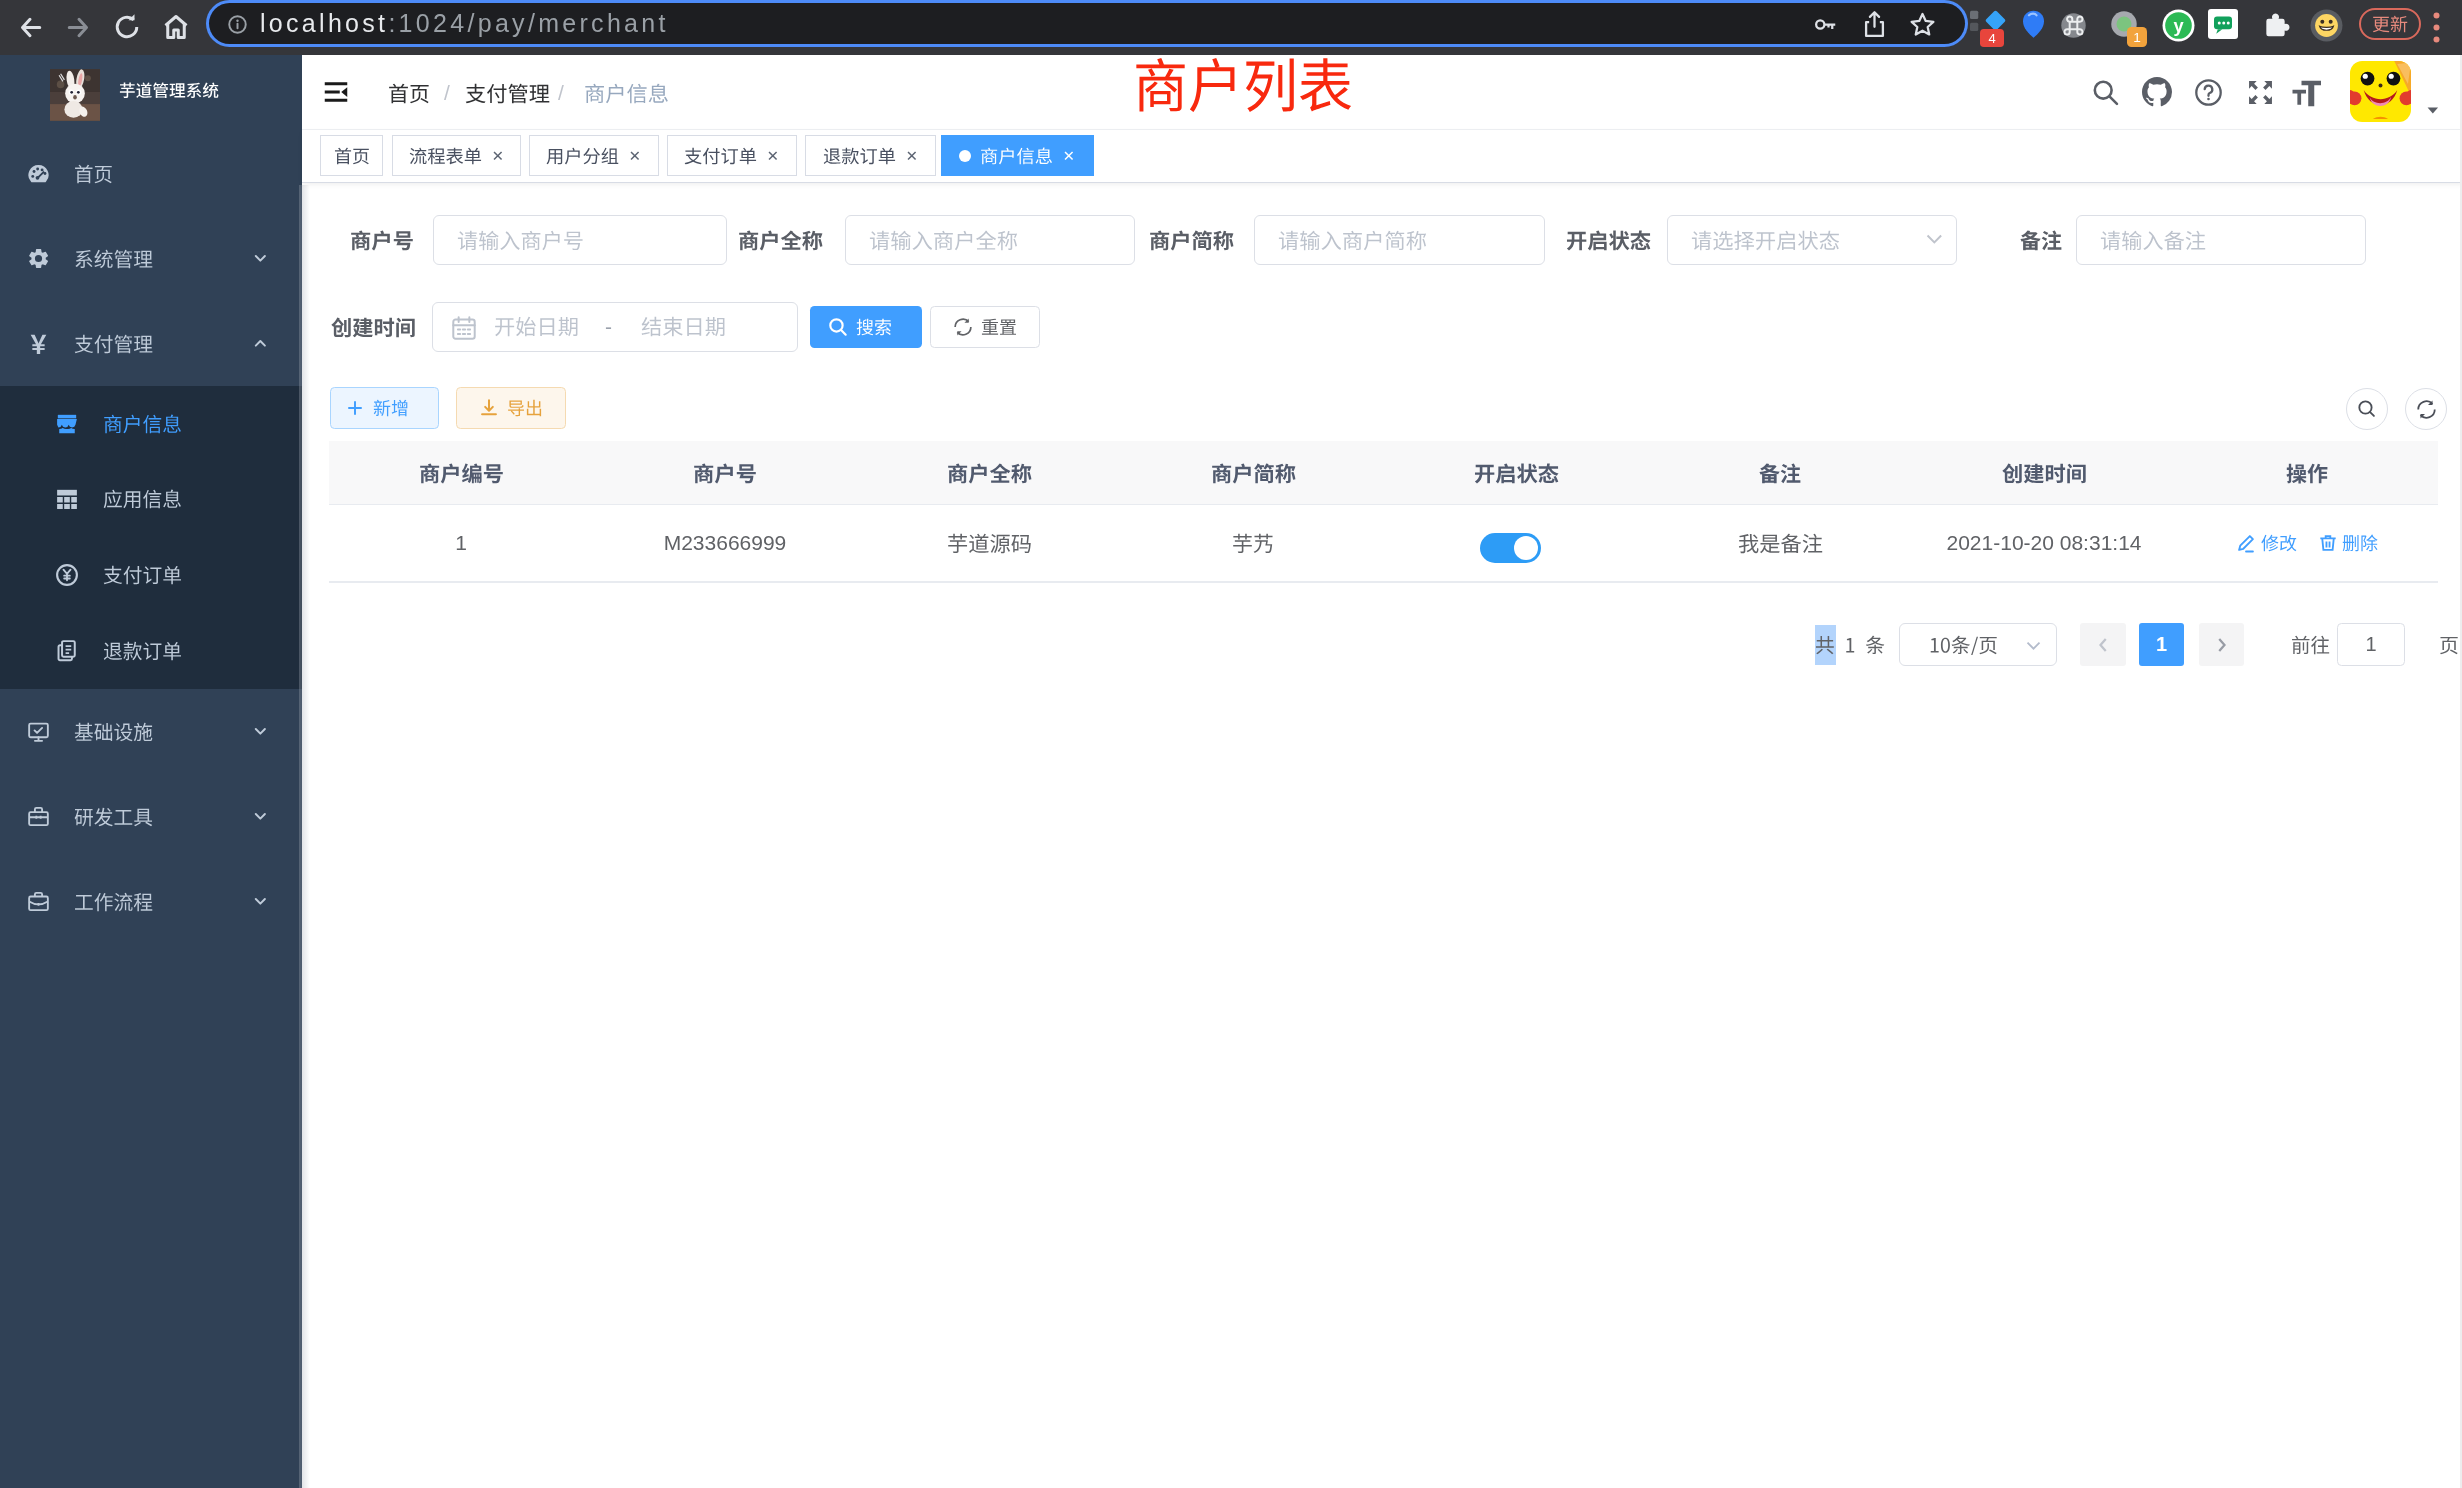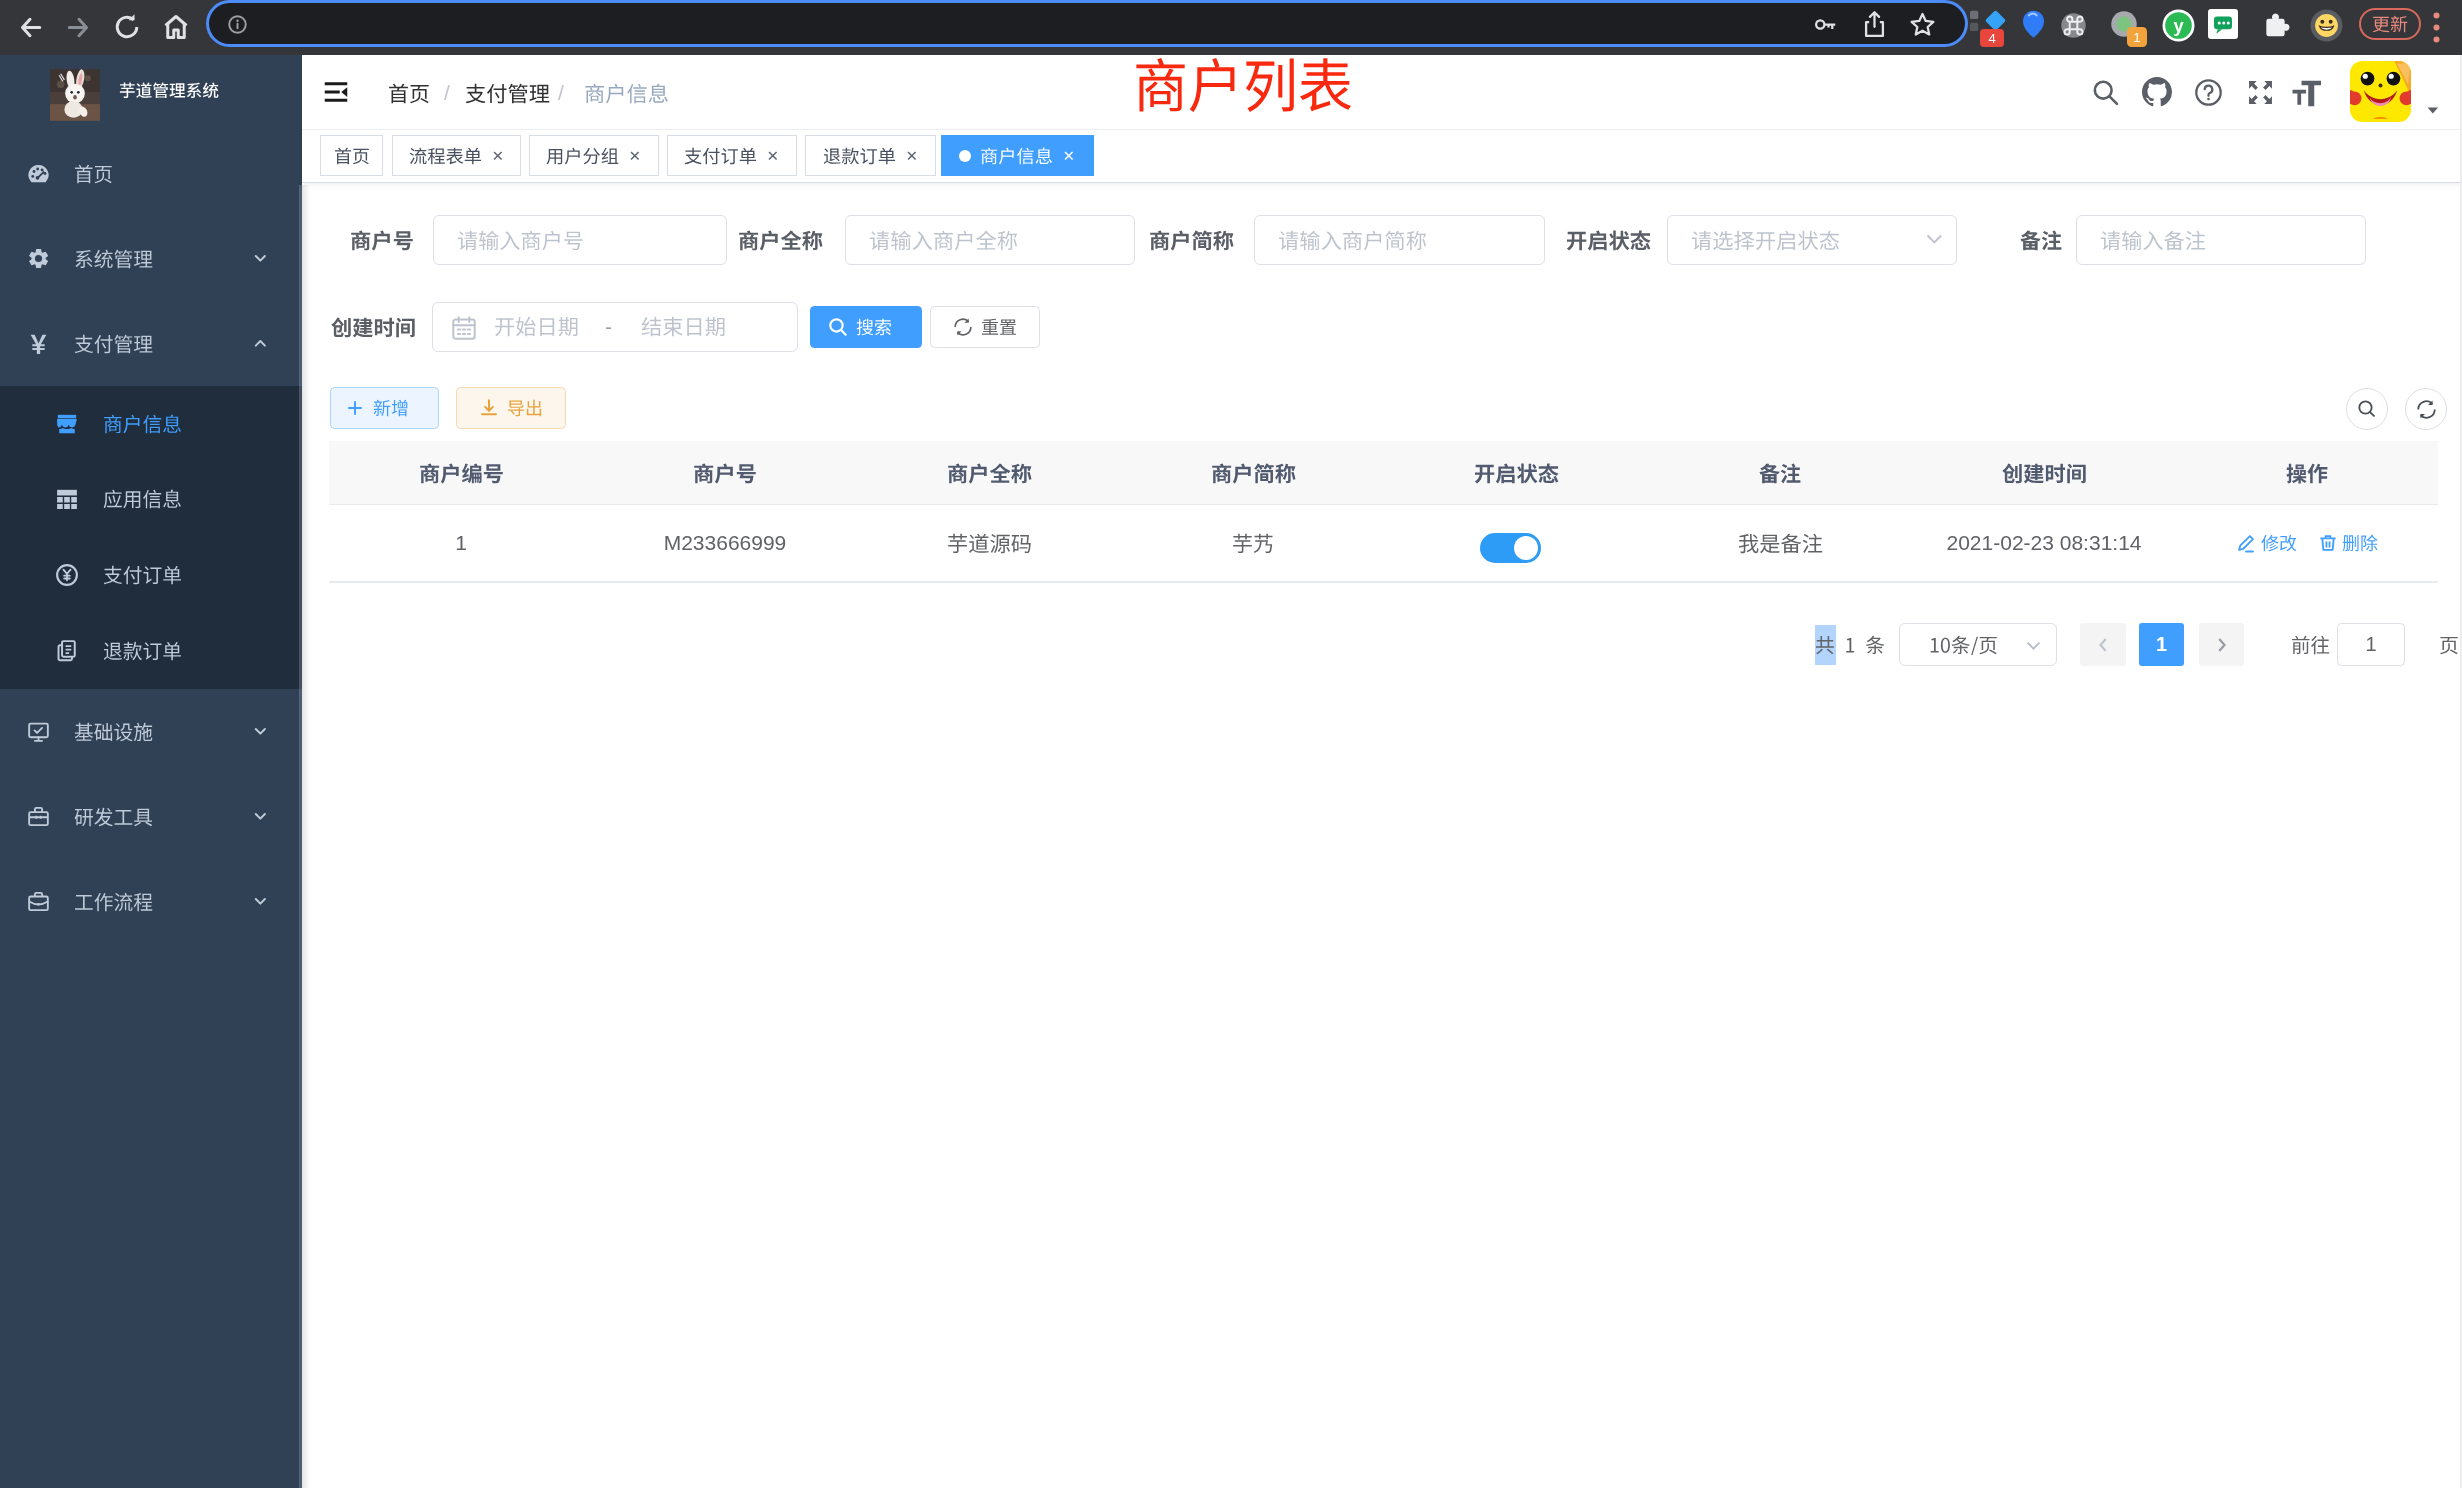--- a/index.html
+++ b/index.html
@@ -169,20 +169,21 @@
       <path d="M6 18L20 6l14 12"></path>
       <path d="M9 16v18h8v-10h6v10h8V16"></path>
     </svg>
   
   <div id="omni"></div>
   <svg class="abs" style="left:227px;top:14.4px" width="21" height="21" viewBox="0 0 28 28" fill="none" stroke="#9aa0a6" stroke-width="2.6">
       <circle cx="14" cy="14" r="11"></circle>
       <path d="M14 13v6" stroke-linecap="round"></path>
       <circle cx="14" cy="9" r="1.6" fill="#9aa0a6" stroke="none"></circle>
     </svg>
+  <div class="abs" style="left:260px;top:0;height:47px;display:flex;align-items:center;font-size:25px;letter-spacing:3.3px;color:#e8eaed;white-space:pre">localhost<span style="color:#9aa0a6">:1024/pay/merchant</span></div>
   
   <svg class="abs" style="left:1812px;top:11.4px" width="27" height="27" viewBox="0 0 36 36" fill="none" stroke="#dee1e6" stroke-width="3">
       <circle cx="11" cy="18" r="5.5"></circle>
       <path d="M16.5 18H31M27 18v6M22 18v4"></path>
     </svg>
   
   <svg class="abs" style="left:1860px;top:10px" width="29" height="29" viewBox="0 0 38 38" fill="none" stroke="#dee1e6" stroke-width="3" stroke-linejoin="round">
       <path d="M19 4v18M13 9l6-6 6 6" stroke-linecap="round"></path>
       <path d="M12 16H8v18h22V16h-4"></path>
     </svg>
@@ -882,21 +883,21 @@
       </div>
   </div>
   <div class="td" style="left:1648px;width:264px">
       <svg class="cj" style="width:85px;height:21px" viewBox="0 0 4000 1000" preserveAspectRatio="none">
         <use href="#gr6211" x="0"></use>
         <use href="#gr662f" x="1000"></use>
         <use href="#gr5907" x="2000"></use>
         <use href="#gr6ce8" x="3000"></use>
       </svg>
     </div>
-  <div class="td" style="left:1912px;width:264px">2021-02-23 08:31:14</div>
+  <div class="td" style="left:1912px;width:264px">2021-10-20 08:31:14</div>
   <div class="td" style="left:2176px;width:262px;color:#409eff">
     <svg width="20" height="20" viewBox="0 0 26 26" fill="none" stroke="#409eff" stroke-width="2.4" style="margin-right:4.5px">
         <path d="M4 22l1.5-5.5L18 4l4 4L9.5 20.5z" stroke-linejoin="round"></path>
         <path d="M13 24h9" stroke-linecap="round"></path>
       </svg>
       <svg class="cj" style="width:36px;height:18px" viewBox="0 0 2000 1000" preserveAspectRatio="none">
         <use href="#gr4fee" x="0"></use>
         <use href="#gr6539" x="1000"></use>
       </svg>
     <span style="width:21px"></span>

